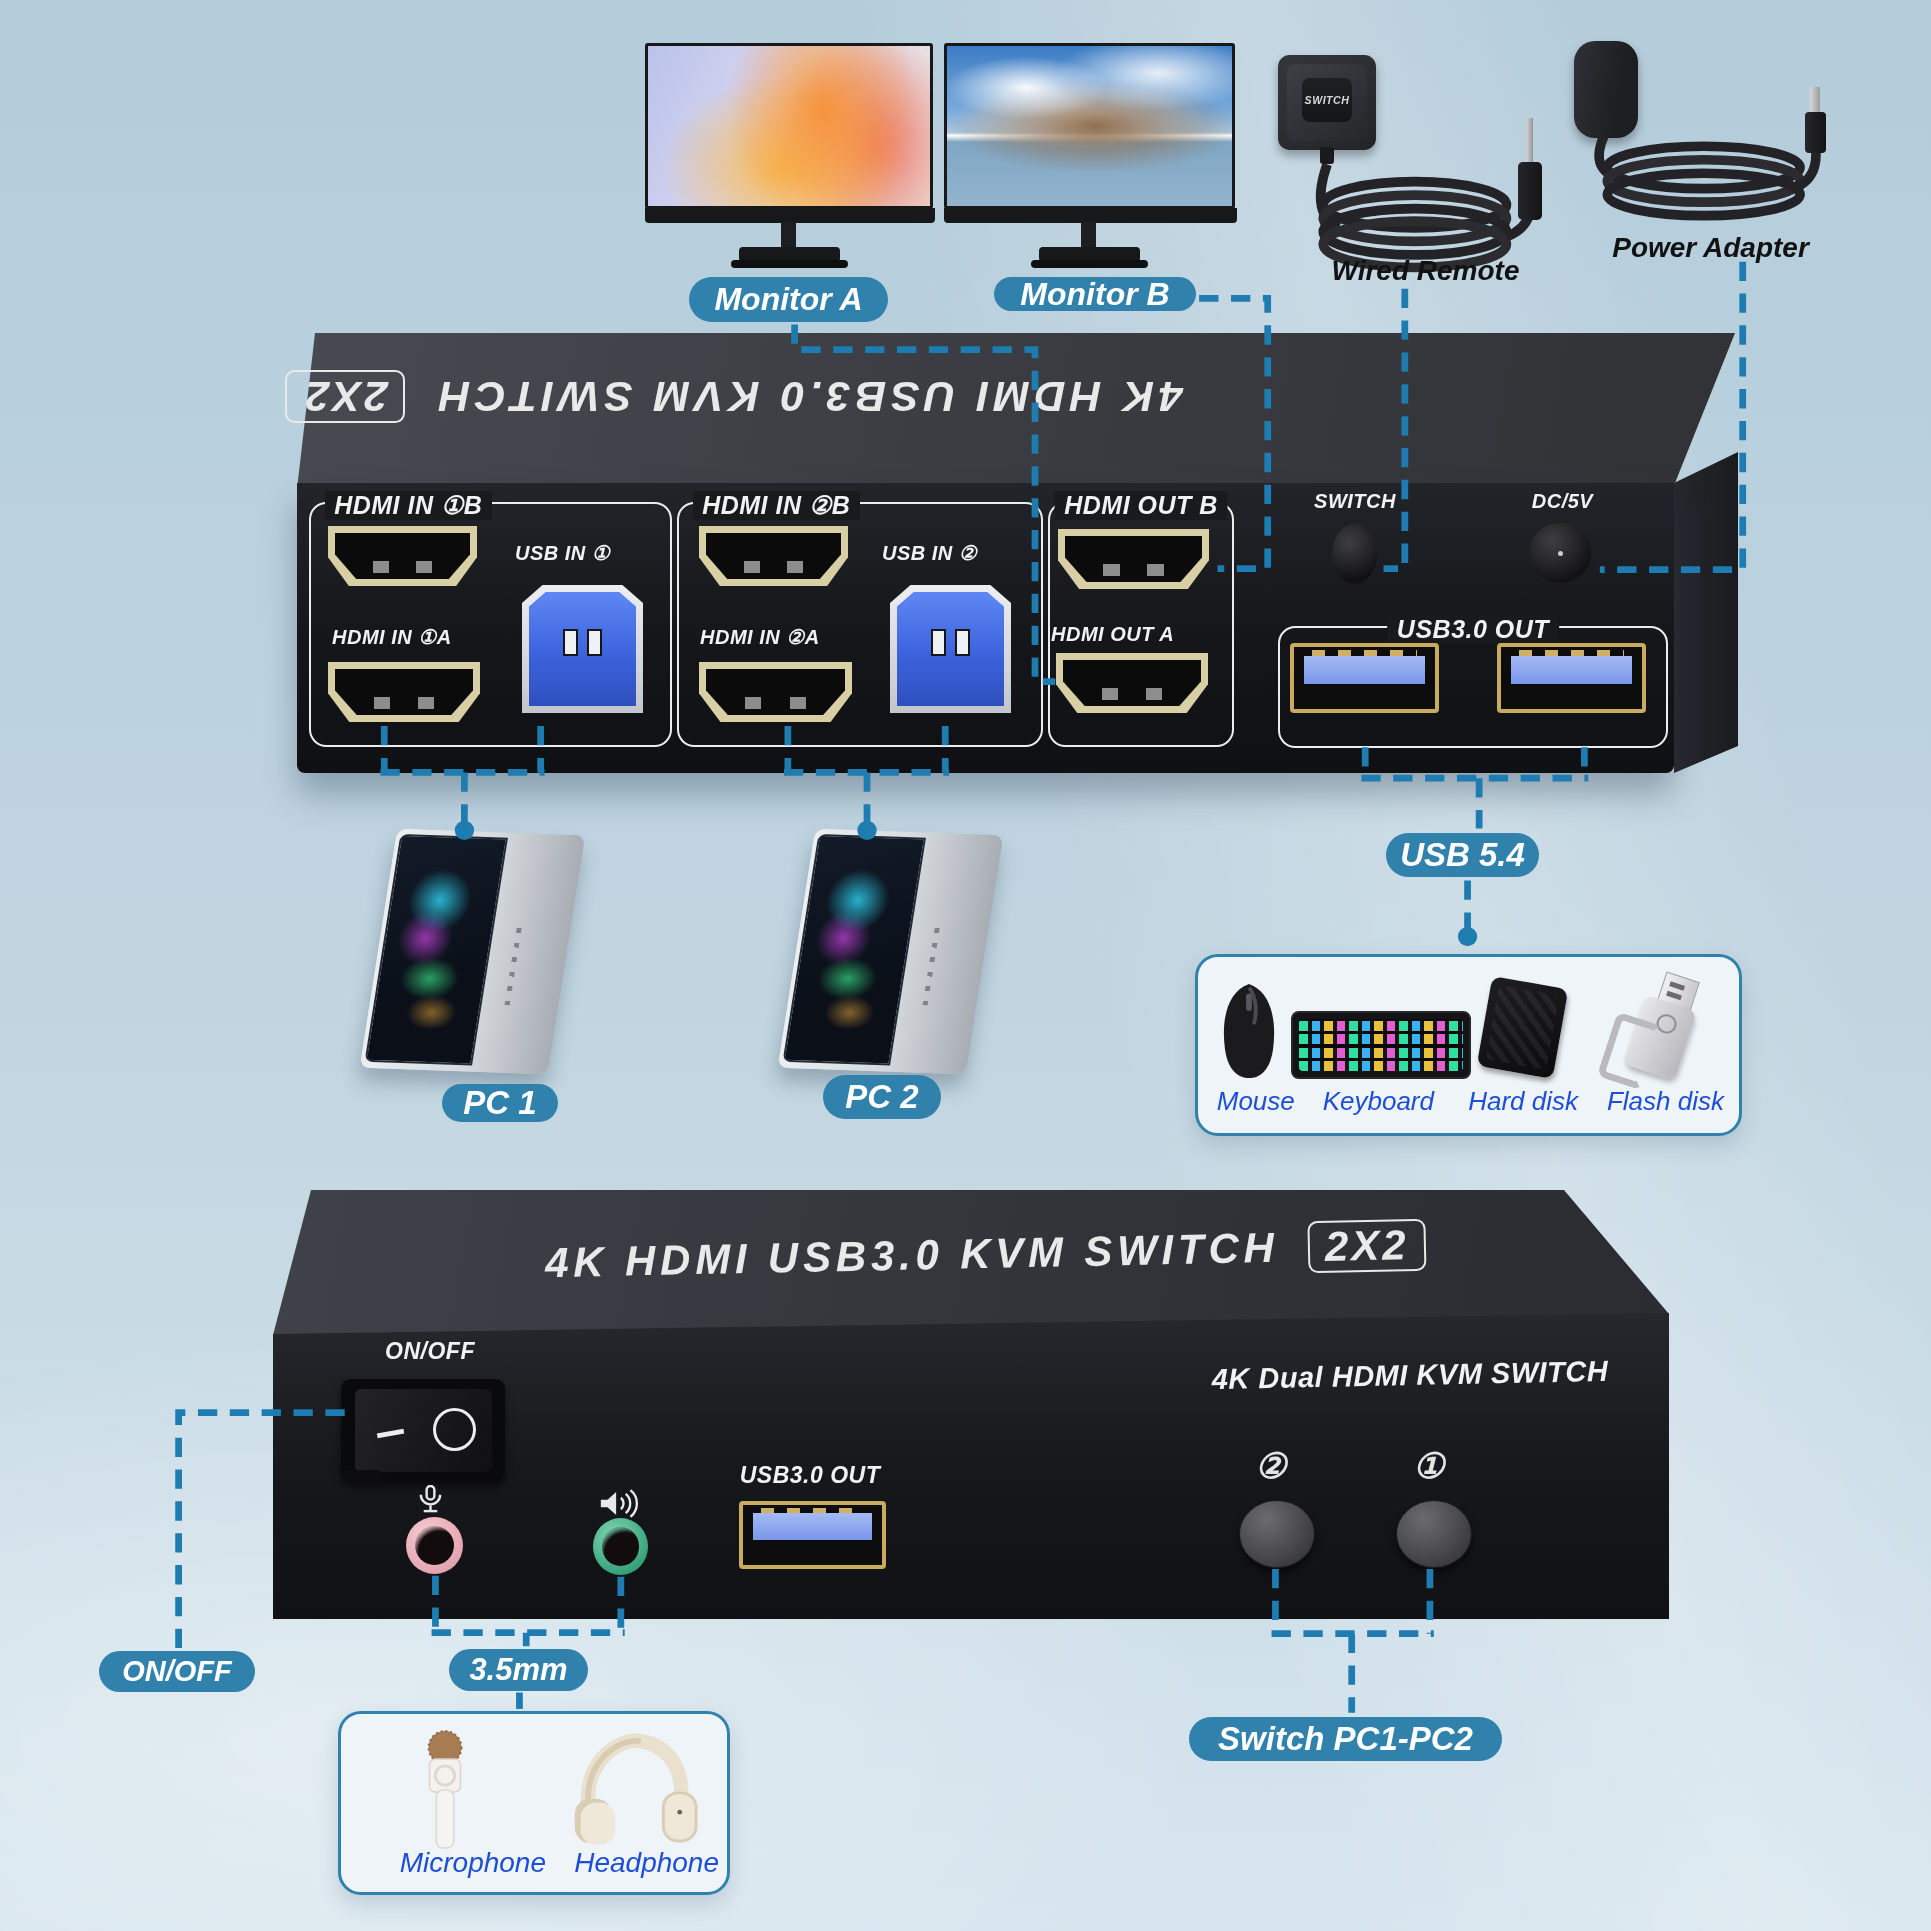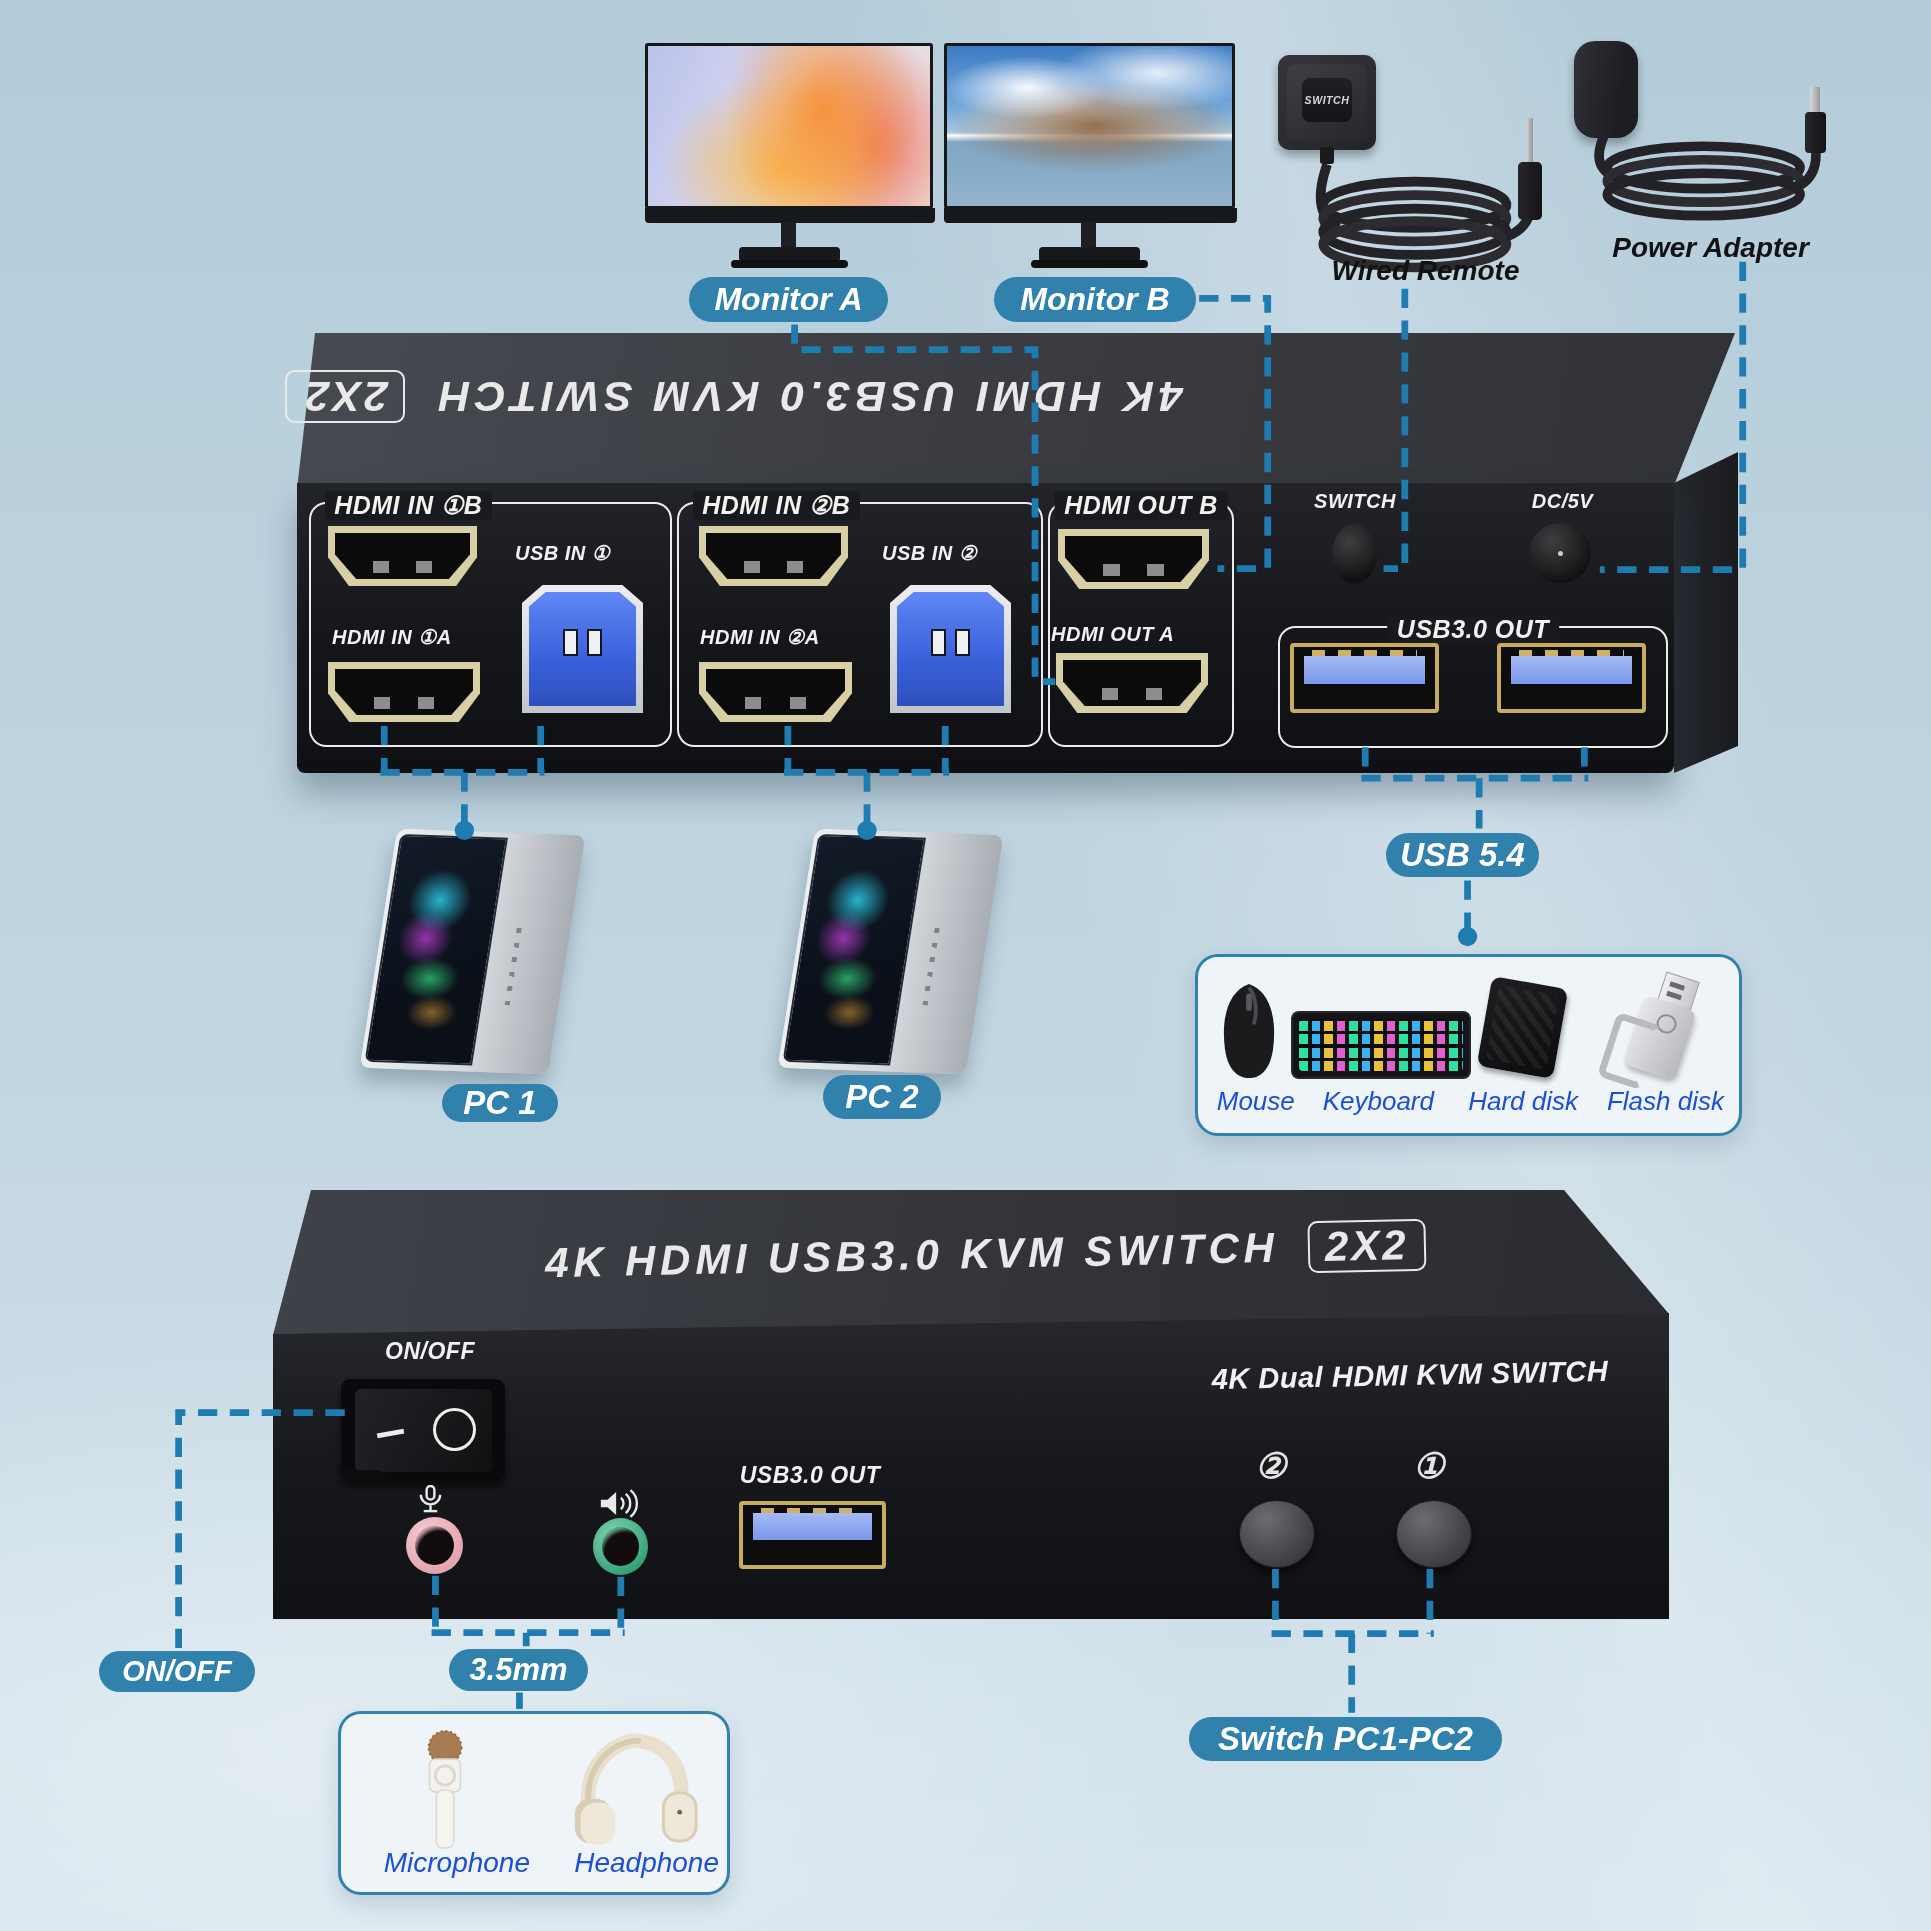--- a/index.html
+++ b/index.html
@@ -320,21 +320,21 @@
 
     <svg class="abs" style="left:230px;top:17.4px;" width="127" height="118" viewBox="0 0 132 122">
       <path d="M18 78 C 14 30, 50 8, 70 10 C 96 12, 118 34, 114 72" fill="none" stroke="#e9e0cd" stroke-width="15" stroke-linecap="round"></path>
       <path d="M18 78 C 14 30, 50 8, 70 10" fill="none" stroke="#d7cbb2" stroke-width="6" stroke-linecap="round"></path>
       <rect x="4" y="70" width="38px" height="46" rx="16" fill="#d9cdb4"></rect>
       <rect x="10" y="74" width="36" height="44" rx="16" fill="#efe8d8"></rect>
       <rect x="96" y="64" width="34" height="50" rx="15" fill="#efe8d8"></rect>
       <rect x="96" y="64" width="34" height="50" rx="15" fill="none" stroke="#d9cdb4" stroke-width="3"></rect>
       <circle cx="113" cy="84" r="2.5" fill="#6a6458"></circle>
     </svg>
-    <span class="iblabel" style="left:0px;top:133px;width:189px;font-size:28px;">Microphone</span>
+    <span class="iblabel" style="left:16px;top:133px;width:189px;font-size:28px;">Microphone</span>
     <span class="iblabel" style="left:195px;top:133px;width:183px;font-size:28px;">Headphone</span>
   </div>
 
   <svg class="abs" style="left:0;top:0;" width="1931" height="1931" viewBox="0 0 2000 2000">
     <g fill="none" stroke="#1e7cb0" stroke-width="7" stroke-dasharray="20 13">
       <path d="M823 336 V362 H1072 V706 H1093"></path>
       <path d="M1242 309 H1313 V589 H1261"></path>
       <path d="M1455 299 V589 H1433"></path>
       <path d="M1805 271 V590 H1657"></path>
       <path d="M398 752 V800 M560 752 V800 M394 800 H564 M481 800 V852"></path>
@@ -347,21 +347,21 @@
       <path d="M1321 1625 V1692 M1481 1625 V1692 M1317 1692 H1485 M1400 1692 V1774"></path>
     </g>
     <g fill="#1e7cb0">
       <circle cx="481" cy="860" r="10"></circle>
       <circle cx="898" cy="860" r="10"></circle>
       <circle cx="1520" cy="970" r="10"></circle>
     </g>
   </svg>
 
   <div class="badge" style="left:689px;top:277px;width:199px;height:45px;font-size:32px;">Monitor A</div>
-  <div class="badge" style="left:994px;top:277px;width:202px;height:45px;font-size:32px;">Monitor B</div>
+  <div class="badge" style="left:994px;top:277px;width:202px;height:34px;font-size:32px;">Monitor B</div>
   <div class="badge" style="left:442px;top:1075px;width:116px;height:38px;font-size:33px;margin-top:9px;">PC 1</div>
   <div class="badge" style="left:823px;top:1075px;width:118px;height:44px;font-size:33px;">PC 2</div>
   <div class="badge" style="left:1386px;top:833px;width:153px;height:44px;font-size:33px;">USB 5.4</div>
   <div class="badge" style="left:99px;top:1651px;width:156px;height:41px;font-size:29px;">ON/OFF</div>
   <div class="badge" style="left:449px;top:1649px;width:139px;height:42px;font-size:31px;">3.5mm</div>
   <div class="badge" style="left:1189px;top:1717px;width:313px;height:44px;font-size:33px;">Switch PC1-PC2</div>
 
 
 </div>
 

